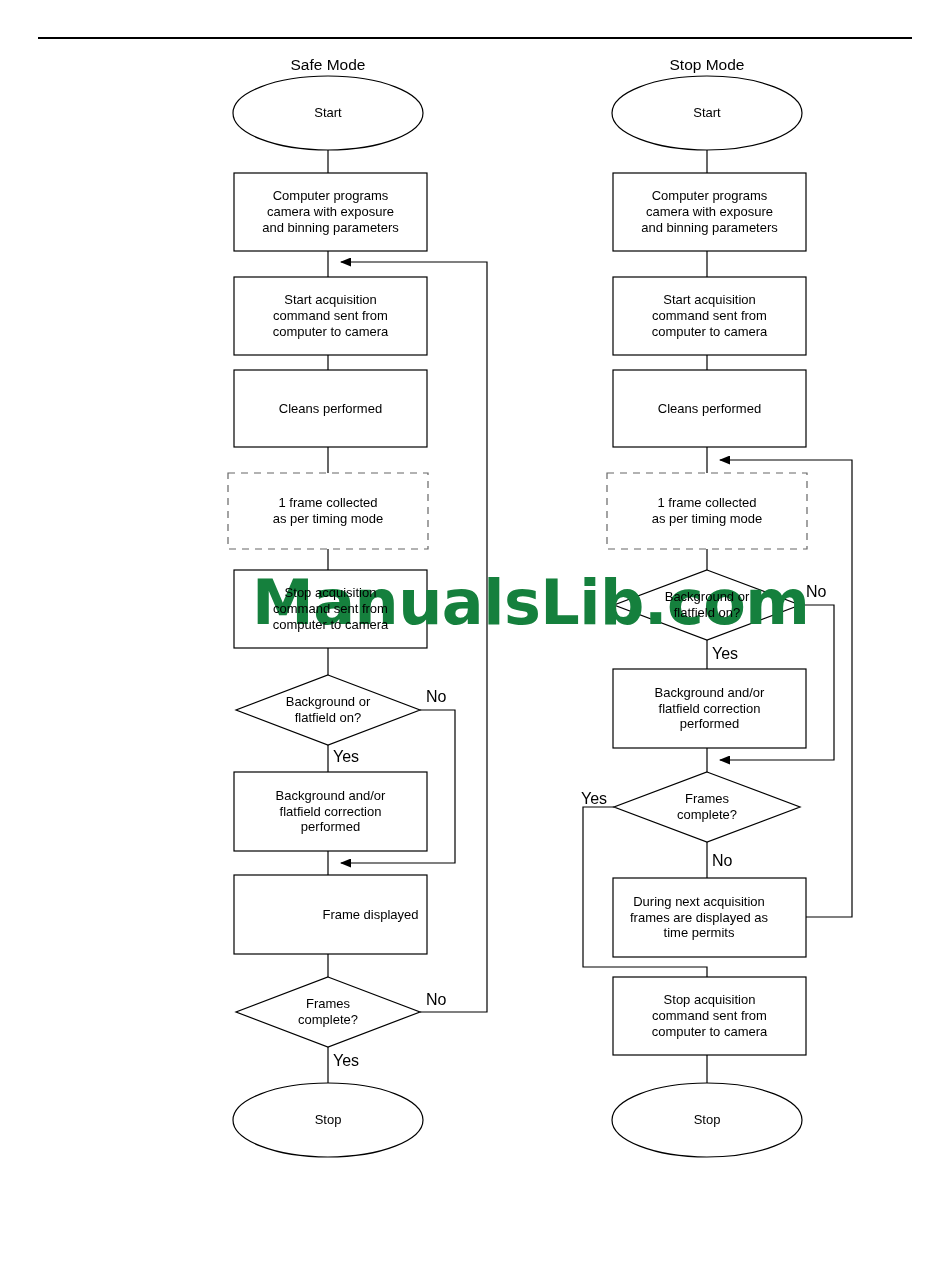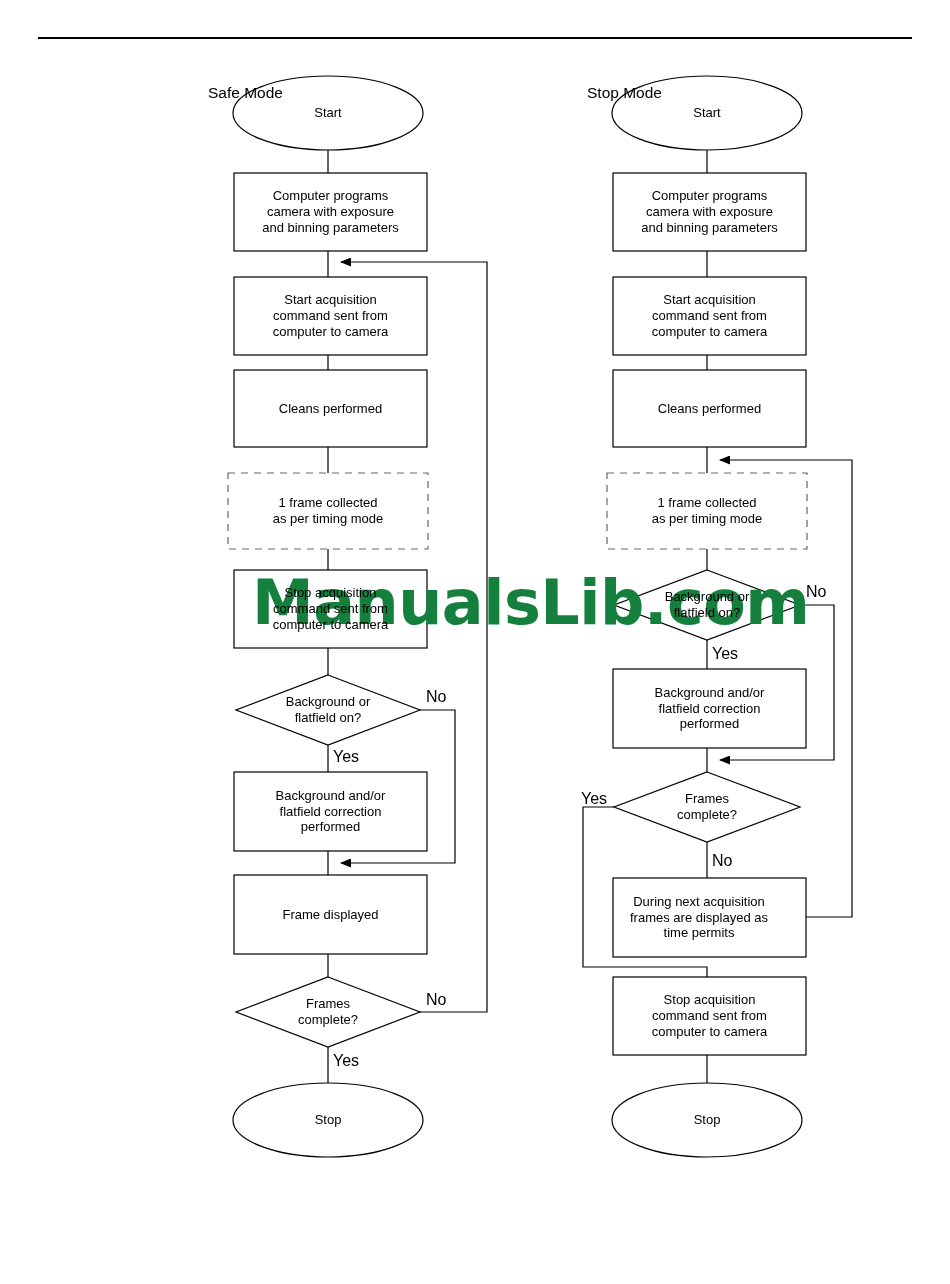--- a/index.html
+++ b/index.html
@@ -24,24 +24,23 @@
     position:absolute;
     display:flex;align-items:center;justify-content:center;
     text-align:center;
     font-size:13px;
     line-height:1.22;
     white-space:pre-line;
     pointer-events:none;
   }
   .colhead{
     position:absolute;
-    text-align:left;
+    text-align:center;
     font-size:15.5px;
     width:240px;
-    margin-top:28px;
   }
   .edgelabel{
     position:absolute;
     font-size:16px;
     text-align:left;
   }
   .watermark{
     position:absolute;
     left:252px;top:566px;
     font-size:62px;
@@ -175,21 +174,21 @@
 command sent from
 computer to camera</div>
 
   <div class="nodetext" style="left:236px;top:680px;width:184px;height:60px;">Background or
 flatfield on?</div>
 
   <div class="nodetext" style="left:234px;top:772px;width:193px;height:79px;">Background and/or
 flatfield correction
 performed</div>
 
-  <div class="nodetext" style="left:234px;top:875px;width:193px;height:79px;">Frame displayed</div>
+  <div class="nodetext" style="left:234px;top:875px;width:193px;height:79px;padding-left:40px;">Frame displayed</div>
 
   <div class="nodetext" style="left:236px;top:982px;width:184px;height:60px;">Frames
 complete?</div>
 
   <div class="nodetext" style="left:233px;top:1083px;width:190px;height:74px;">Stop</div>
 
   <div class="edgelabel" style="left:426px;top:688px;">No</div>
   <div class="edgelabel" style="left:333px;top:748px;">Yes</div>
   <div class="edgelabel" style="left:426px;top:991px;">No</div>
   <div class="edgelabel" style="left:333px;top:1052px;">Yes</div>

